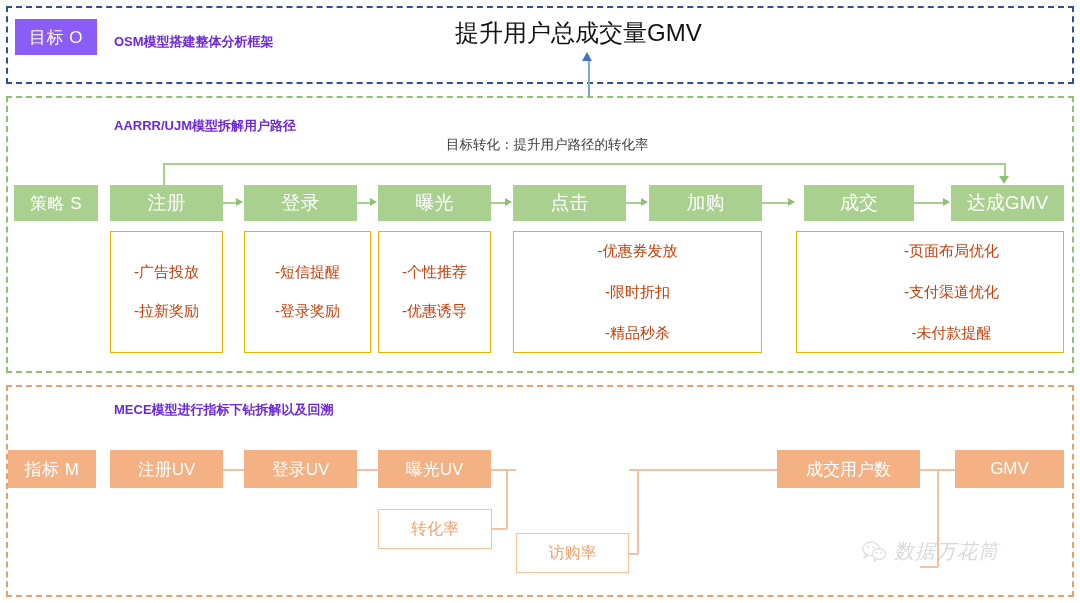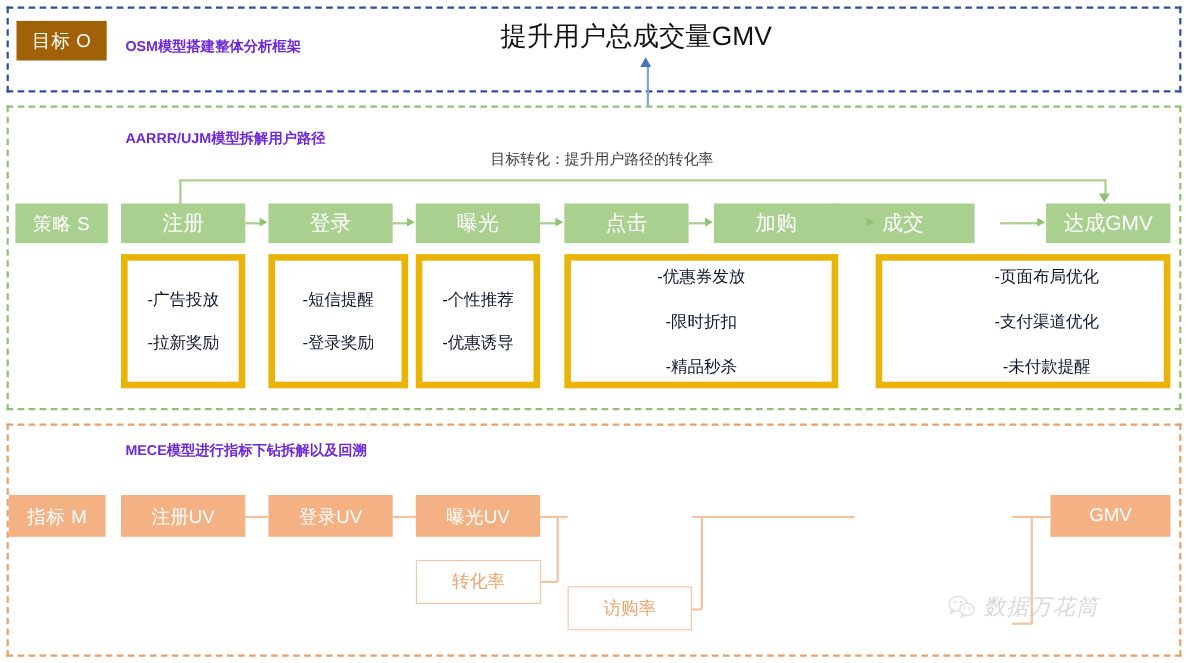--- a/index.html
+++ b/index.html
@@ -23,21 +23,21 @@
   #sec-measure   { left: 6px;  top: 385px; width: 1068px; height: 212px; border-color: #e8a06a; }
 
   
   .chip {
     position: absolute;
     display: flex; align-items: center; justify-content: center;
     color: #ffffff;
     font-size: 17px;
     letter-spacing: .5px;
   }
-  #chip-objective { left: 15px; top: 19px;  width: 82px; height: 36px; background: #a16207; }
+  #chip-objective { left: 15px; top: 19px;  width: 82px; height: 36px; background: #8b5cf6; }
   #chip-strategy  { left: 14px; top: 185px; width: 84px; height: 36px; background: #a9d08e; }
   #chip-measure   { left: 8px;  top: 450px; width: 88px; height: 38px; background: #f4b183; }
 
   
   .caption {
     position: absolute;
     font-size: 13px;
     font-weight: bold;
     color: #6d28d9;
     white-space: nowrap;
@@ -72,26 +72,26 @@
     color: #ffffff;
     display: flex; align-items: center; justify-content: center;
     font-size: 19px;
     white-space: nowrap;
   }
 
   
   .scard {
     position: absolute;
     top: 231px;
-    border: 6px solid #eab308;
+    border: 1px solid #eab308;
     background: #ffffff;
     display: flex; flex-direction: column;
     align-items: center; justify-content: center;
     gap: 20px;
-    color: #0f172a;
+    color: #c2410c;
     font-size: 15px;
   }
   .scard.three { gap: 22px; }
   .scard span { white-space: nowrap; }
 
   
   .metric {
     position: absolute;
     top: 450px; height: 38px;
     background: #f4b183;
@@ -181,21 +181,21 @@
   <div class="vline" style="left:163px; top:163px; height:23px;"></div>
   <div class="hline" style="left:163px; top:163px; width:842px;"></div>
   <div class="vline" style="left:1004px; top:163px; height:14px;"></div>
   <div class="arrow-d" style="left:999px; top:176px;"></div>
 
   <div class="stage" style="left:110px; width:113px;">注册</div>
   <div class="stage" style="left:244px; width:113px;">登录</div>
   <div class="stage" style="left:378px; width:113px;">曝光</div>
   <div class="stage" style="left:513px; width:113px;">点击</div>
   <div class="stage" style="left:649px; width:113px;">加购</div>
-  <div class="stage" style="left:756px; width:130px;">成交</div>
+  <div class="stage" style="left:804px; width:110px;">成交</div>
   <div class="stage" style="left:951px; width:113px;">达成GMV</div>
 
   <div class="hline" style="left:223px; top:202px; width:14px;"></div>
   <div class="arrow-r" style="left:236px; top:198px;"></div>
   <div class="hline" style="left:357px; top:202px; width:14px;"></div>
   <div class="arrow-r" style="left:370px; top:198px;"></div>
   <div class="hline" style="left:491px; top:202px; width:15px;"></div>
   <div class="arrow-r" style="left:505px; top:198px;"></div>
   <div class="hline" style="left:626px; top:202px; width:16px;"></div>
   <div class="arrow-r" style="left:641px; top:198px;"></div>
@@ -227,20 +227,21 @@
     <span>-未付款提醒</span>
   </div>
 
   <div class="section" id="sec-measure"></div>
   <div class="chip" id="chip-measure">指标 M</div>
   <div class="caption" id="cap-measure">MECE模型进行指标下钻拆解以及回溯</div>
 
   <div class="metric" style="left:110px; width:113px;">注册UV</div>
   <div class="metric" style="left:244px; width:113px;">登录UV</div>
   <div class="metric" style="left:378px; width:113px;">曝光UV</div>
+  <div class="metric" style="left:777px; width:143px;">成交用户数</div>
   <div class="metric" style="left:955px; width:109px;">GMV</div>
 
   <div class="oline-h" style="left:223px; top:469px; width:21px;"></div>
   <div class="oline-h" style="left:357px; top:469px; width:21px;"></div>
   <div class="oline-h" style="left:491px; top:469px; width:25px;"></div>
   <div class="oline-h" style="left:629px; top:469px; width:148px;"></div>
   <div class="oline-h" style="left:920px; top:469px; width:35px;"></div>
 
   <div class="oline-v" style="left:506px; top:469px; height:60px;"></div>
   <div class="oline-h" style="left:492px; top:528px; width:15px;"></div>

